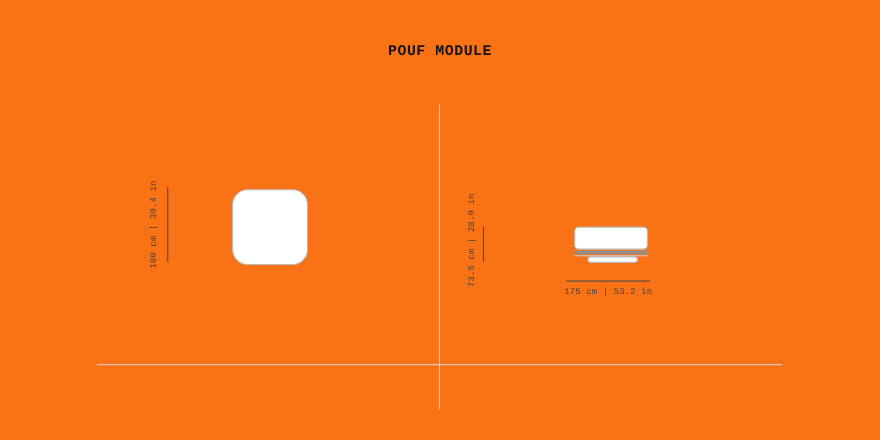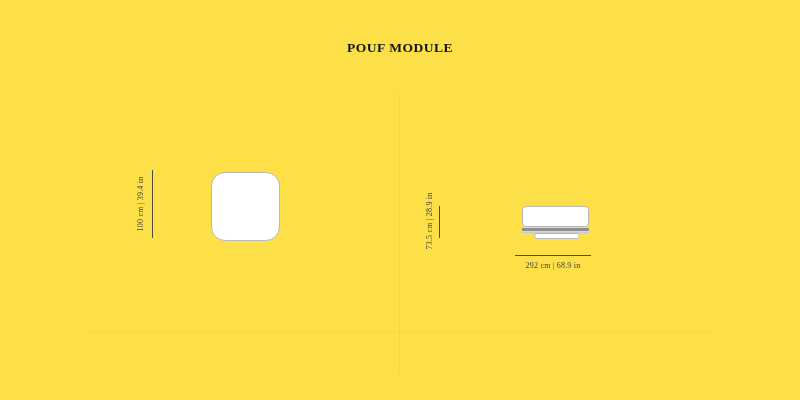--- a/index.html
+++ b/index.html
@@ -1,22 +1,22 @@
 <!DOCTYPE html>
 <html><head>
 <meta charset="utf-8">
 <style>
   html, body { margin: 0; padding: 0; }
   #sheet {
     position: relative;
     width: 800px;
     height: 400px;
-    background: #fde047;
+    background: #f97316;
     overflow: hidden;
-    font-family: Liberation Serif, serif;
+    font-family: Liberation Mono, monospace;
   }
   .page-title {
     position: absolute;
     left: 0; right: 0; top: 40px;
     text-align: center;
     font-size: 13.5px;
     font-weight: 700;
     letter-spacing: 0.5px;
     color: #141414;
   }
@@ -101,16 +101,16 @@
   <div>
     <div class="dim-label rot label-side-h">73.5 cm | 28.9 in</div>
     <div class="dim-line dim-line-side-h"></div>
 
     <div class="pouf-side-body"></div>
     <div class="pouf-side-band"></div>
     <div class="pouf-side-shadow"></div>
     <div class="pouf-side-base"></div>
 
     <div class="dim-line dim-line-side-w"></div>
-    <div class="dim-label label-side-w">292 cm | 68.9 in</div>
+    <div class="dim-label label-side-w">175 cm | 53.2 in</div>
   </div>
 
 </div>
 
 </body></html>

